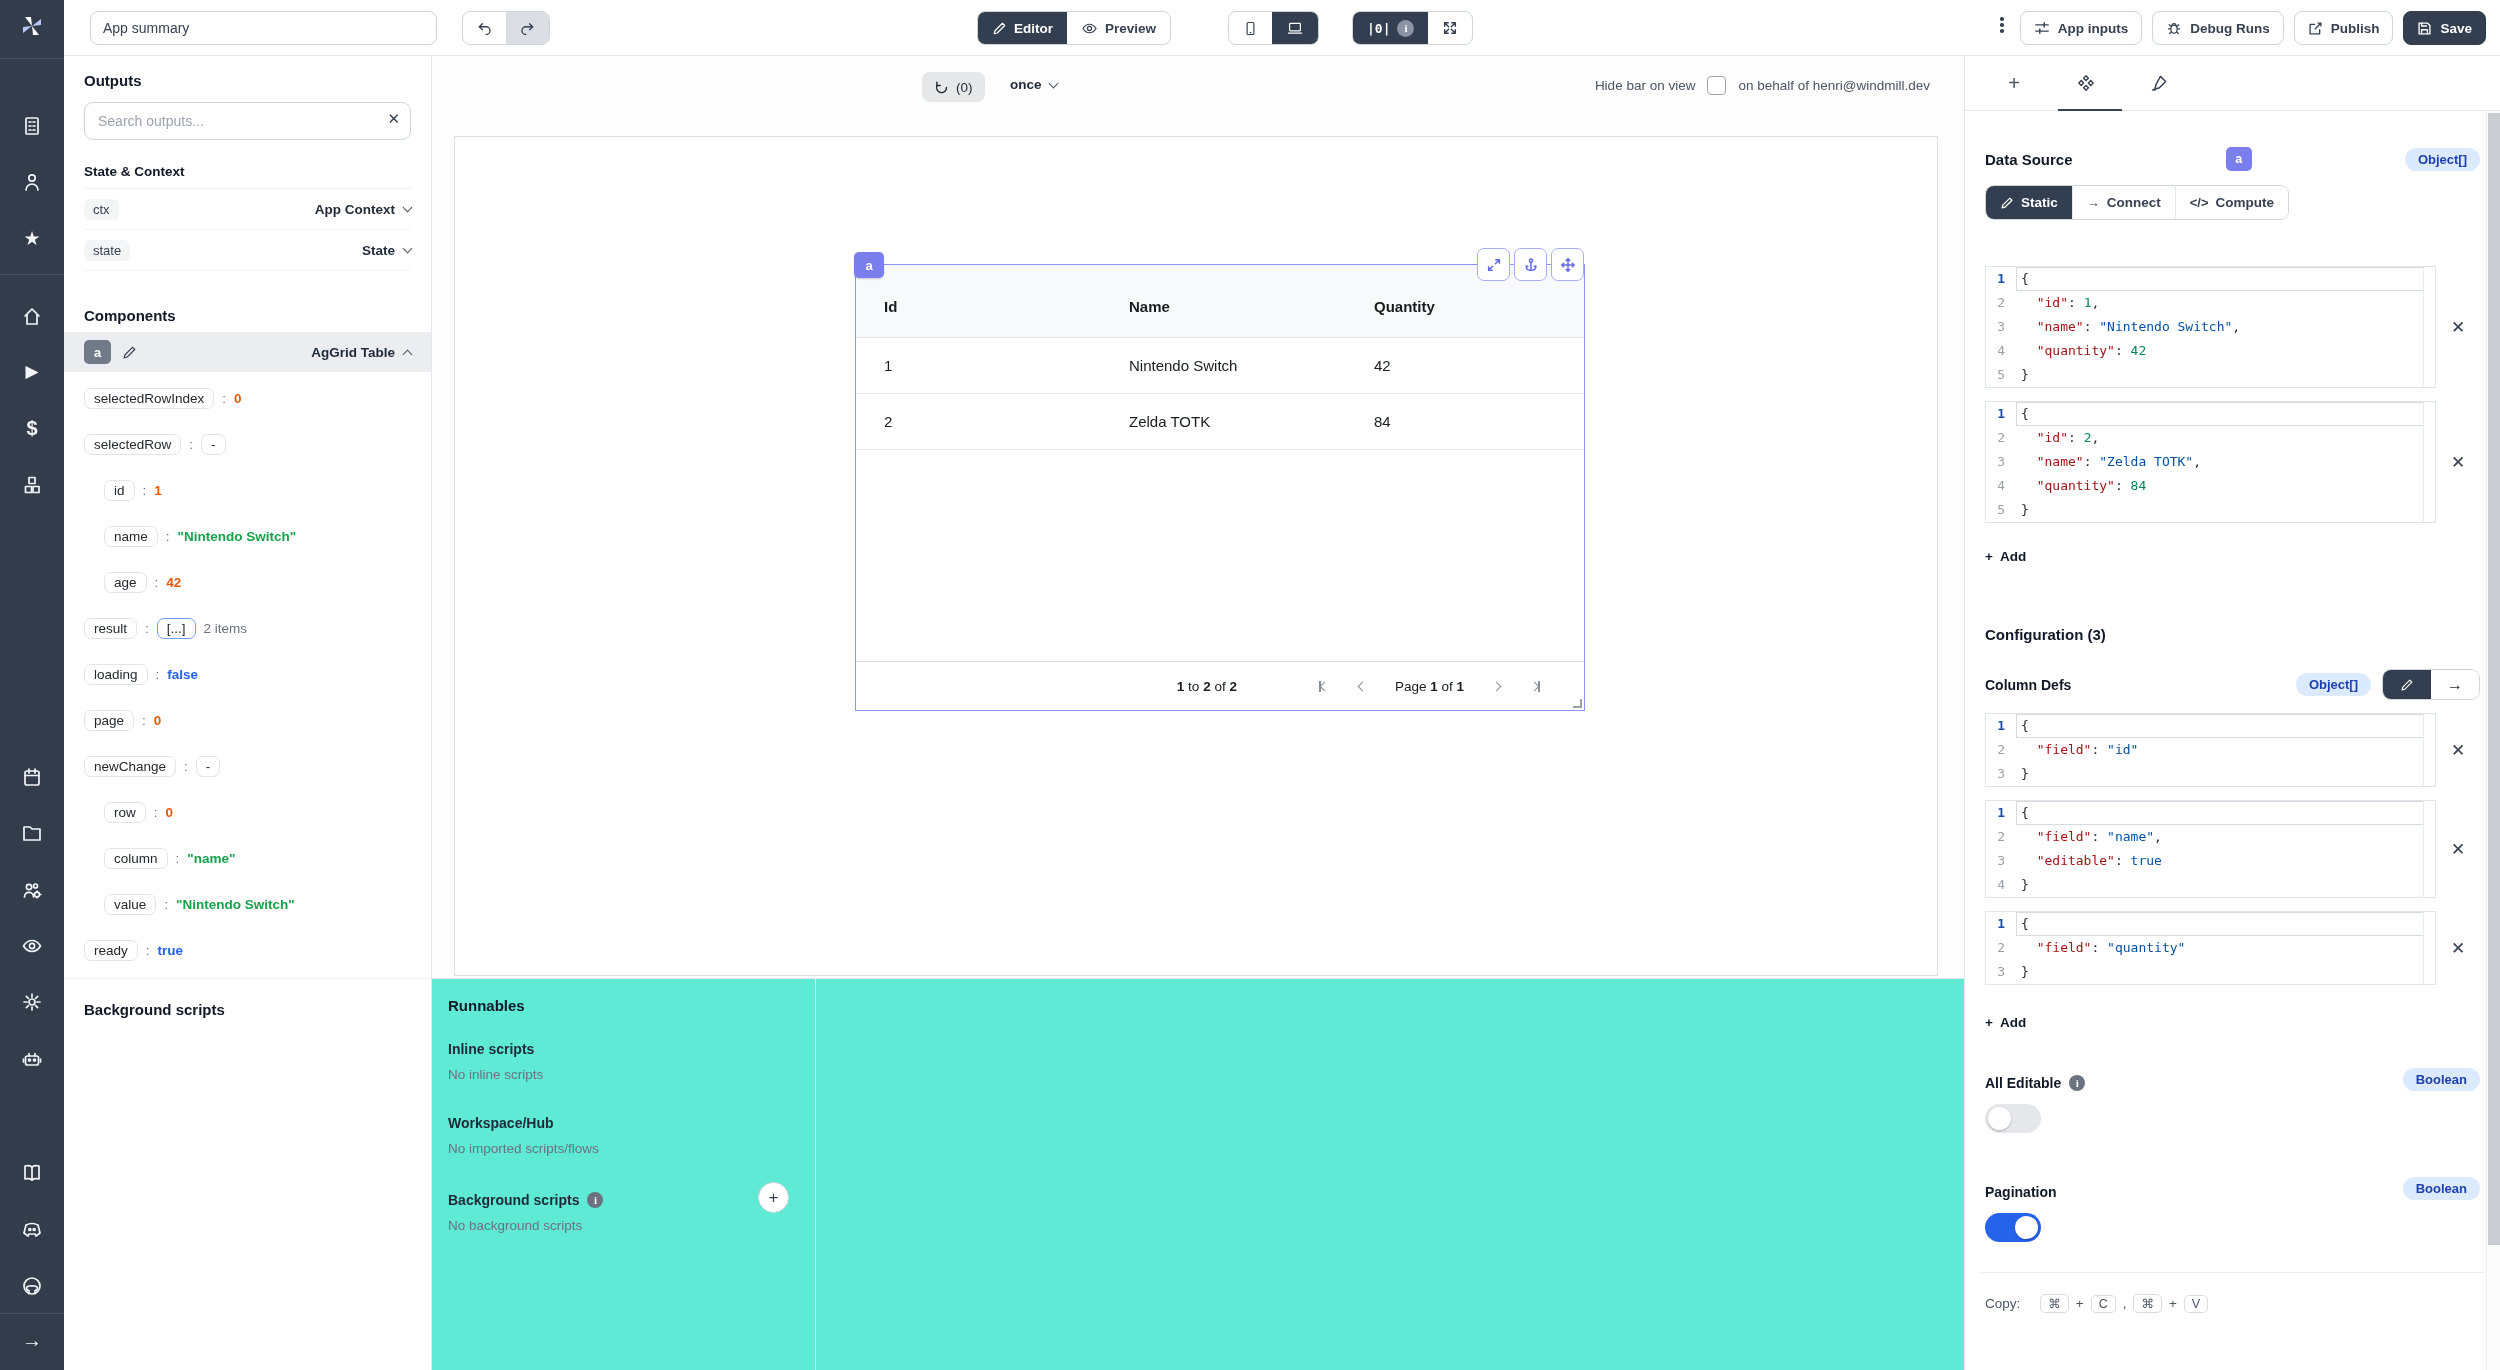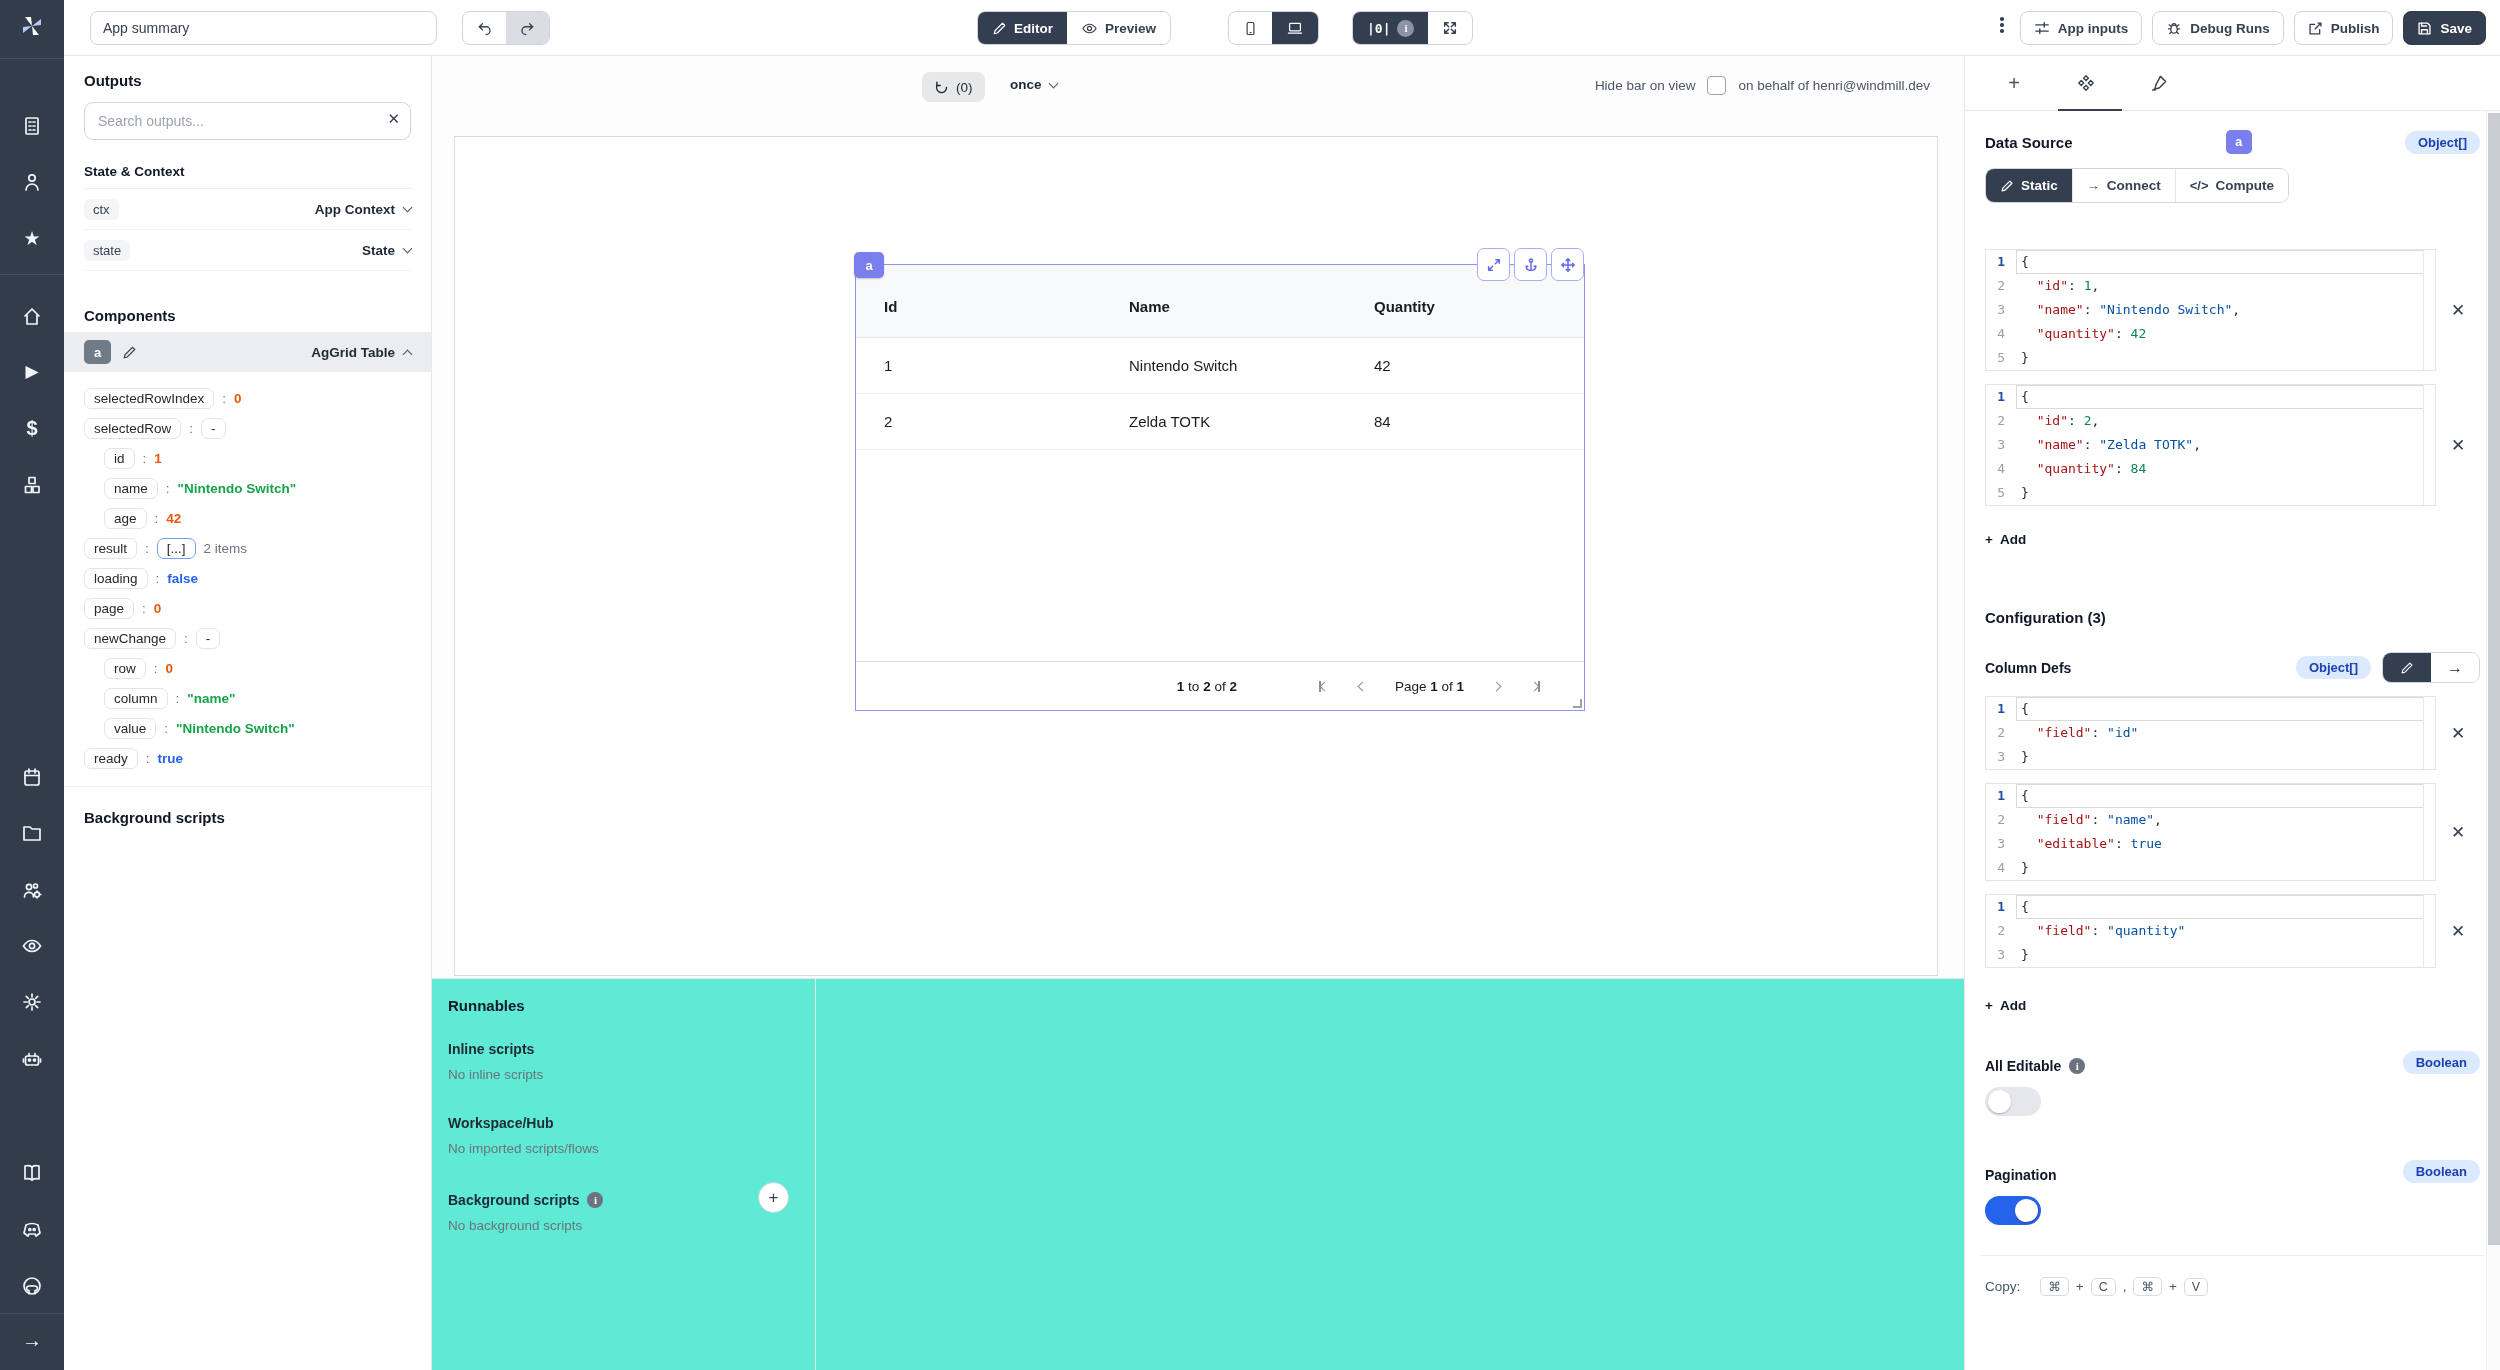--- a/index.html
+++ b/index.html
@@ -64,21 +64,21 @@
   .search-wrap input::placeholder { color:#9ca3af; }
   .search-x { position:absolute; right:11px; top:8px; font-size:15px; color:#374151; cursor:pointer; }
   .sec-title { font-size:13.5px; font-weight:700; color:#111827; padding-bottom:9px; border-bottom:1px solid #eef0f2; }
   .kv-row { display:flex; align-items:center; height:41px; border-bottom:1px solid #f1f2f4; }
   .kv-chip { background:#f4f5f6; border-radius:6px; padding:3px 9px; font-size:13px; color:#374151; }
   .kv-right { margin-left:auto; display:flex; align-items:center; gap:9px; font-size:13.5px; font-weight:600; color:#1f2937; }
   .comp-head { display:flex; align-items:center; height:40px; background:#ebedf0; margin:8px -20px 0; padding:0 20px; }
   .comp-badge { width:27px; height:24px; background:#717a87; color:#fff; border-radius:5px; font-size:13px;
     font-weight:700; display:flex; align-items:center; justify-content:center; }
   .comp-head svg { stroke:#374151; fill:none; stroke-width:1.6; stroke-linecap:round; margin-left:11px; }
-  .out-rows { margin-top:14px; display:flex; flex-direction:column; gap:6px; }
+  .out-rows { margin-top:14px; display:flex; flex-direction:column; gap:22px; }
   .out-row { display:flex; align-items:center; height:24px; font-size:13.5px; }
   .out-row.ind { margin-left:20px; }
   .chip { border:1px solid #e2e4e8; background:#fff; border-radius:7px; padding:2px 9px; color:#24292f; cursor:pointer; }
   .chip.blue { border-color:#6da2f3; }
   .colon { color:#6b7280; margin:0 8px; }
   .val { font-weight:600; }
   .val.number { color:#ea580c; }
   .val.string { color:#16a34a; }
   .val.boolean { color:#2563eb; }
   .suffix { color:#6b7280; margin-left:8px; }
@@ -131,21 +131,21 @@
 
   
   .right-panel { position:absolute; left:1964px; top:56px; width:536px; height:1314px; background:#fff;
     border-left:1px solid #e5e7eb; padding:0 20px; }
   .rp-tabs { display:flex; align-items:center; gap:46px; height:55px; border-bottom:1px solid #e5e7eb;
     margin:0 -20px; padding:0 0 0 36px; position:relative; }
   .rp-tab { display:flex; align-items:center; justify-content:center; width:26px; height:26px; cursor:pointer;
     color:#4b5563; font-size:20px; }
   .rp-tab svg { stroke:#374151; fill:none; stroke-width:1.5; stroke-linejoin:round; }
   .tab-underline { position:absolute; left:93px; bottom:-1px; width:64px; height:2.5px; background:#374151; }
-  .ds-row { display:flex; align-items:center; margin-top:19px; }
+  .ds-row { display:flex; align-items:center; margin-top:36px; }
   .rp-h1 { font-size:15px; font-weight:700; color:#111827; }
   .a-badge { width:26px; height:24px; background:#7b7fee; color:#fff; border-radius:5px; font-size:12.5px;
     font-weight:700; display:flex; align-items:center; justify-content:center; }
   .mid { flex:1; display:flex; justify-content:center; }
   .pill-blue { background:#dbeafe; color:#1e40af; font-size:13px; font-weight:700; border-radius:12px; padding:4px 13px; }
   .mode-seg3 { display:flex; border:1px solid #d1d5db; border-radius:9px; overflow:hidden; margin-top:14px; width:max-content; height:35px; }
   .mode-seg3 > div { display:flex; align-items:center; gap:7px; padding:0 14px; font-size:13.5px; font-weight:600;
     color:#374151; border-left:1px solid #e5e7eb; cursor:pointer; background:#fff; }
   .mode-seg3 > div:first-child { border-left:none; background:#333e50; color:#fff; }
   .mode-glyph { font-size:13px; }

